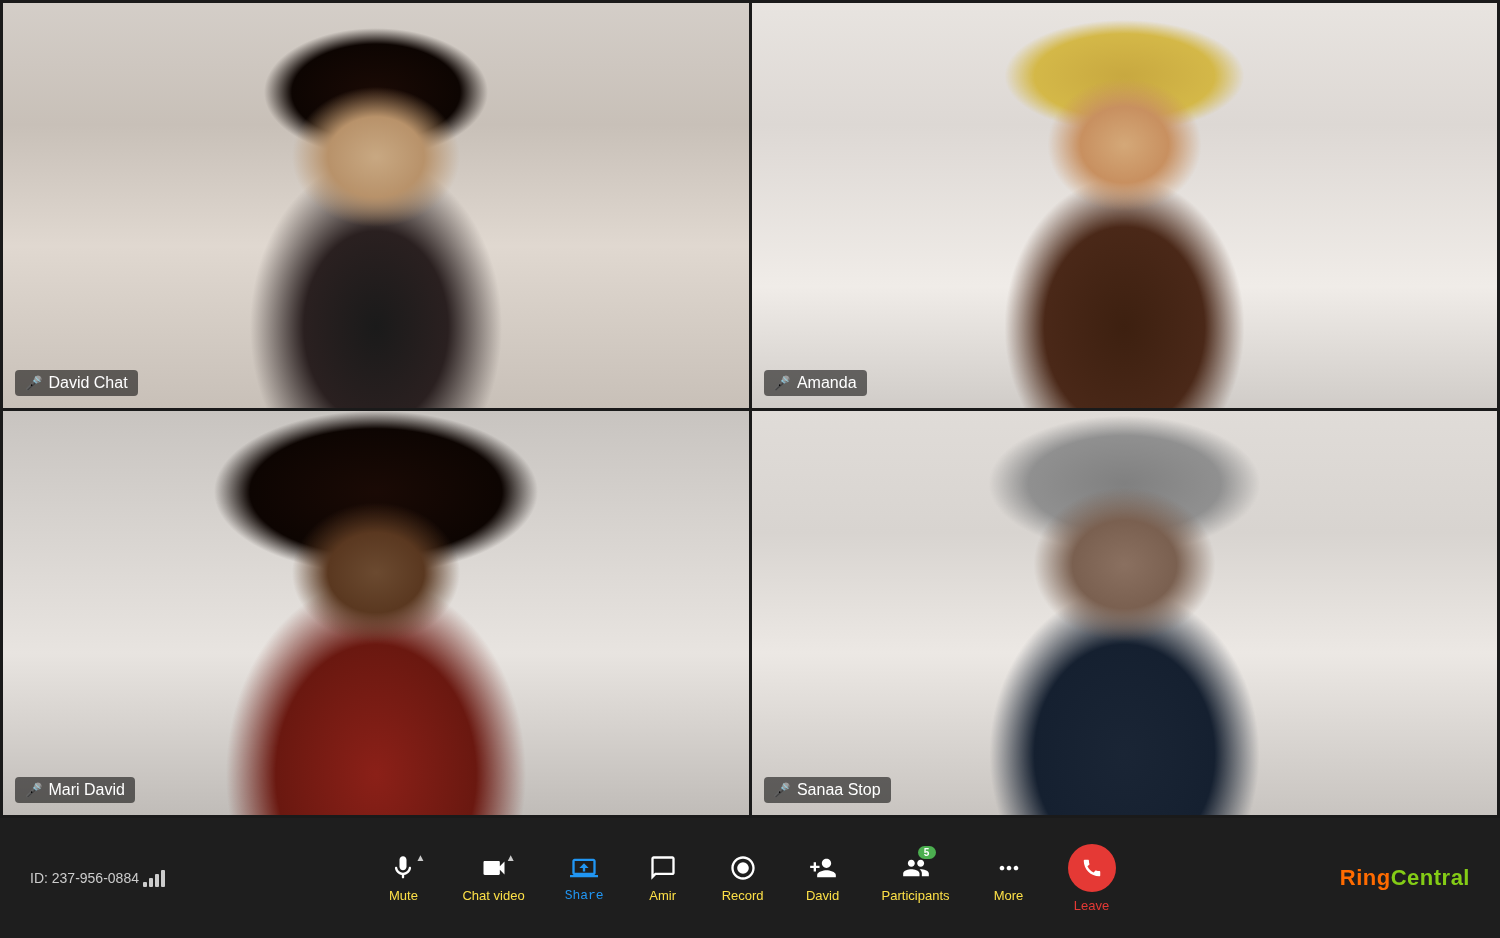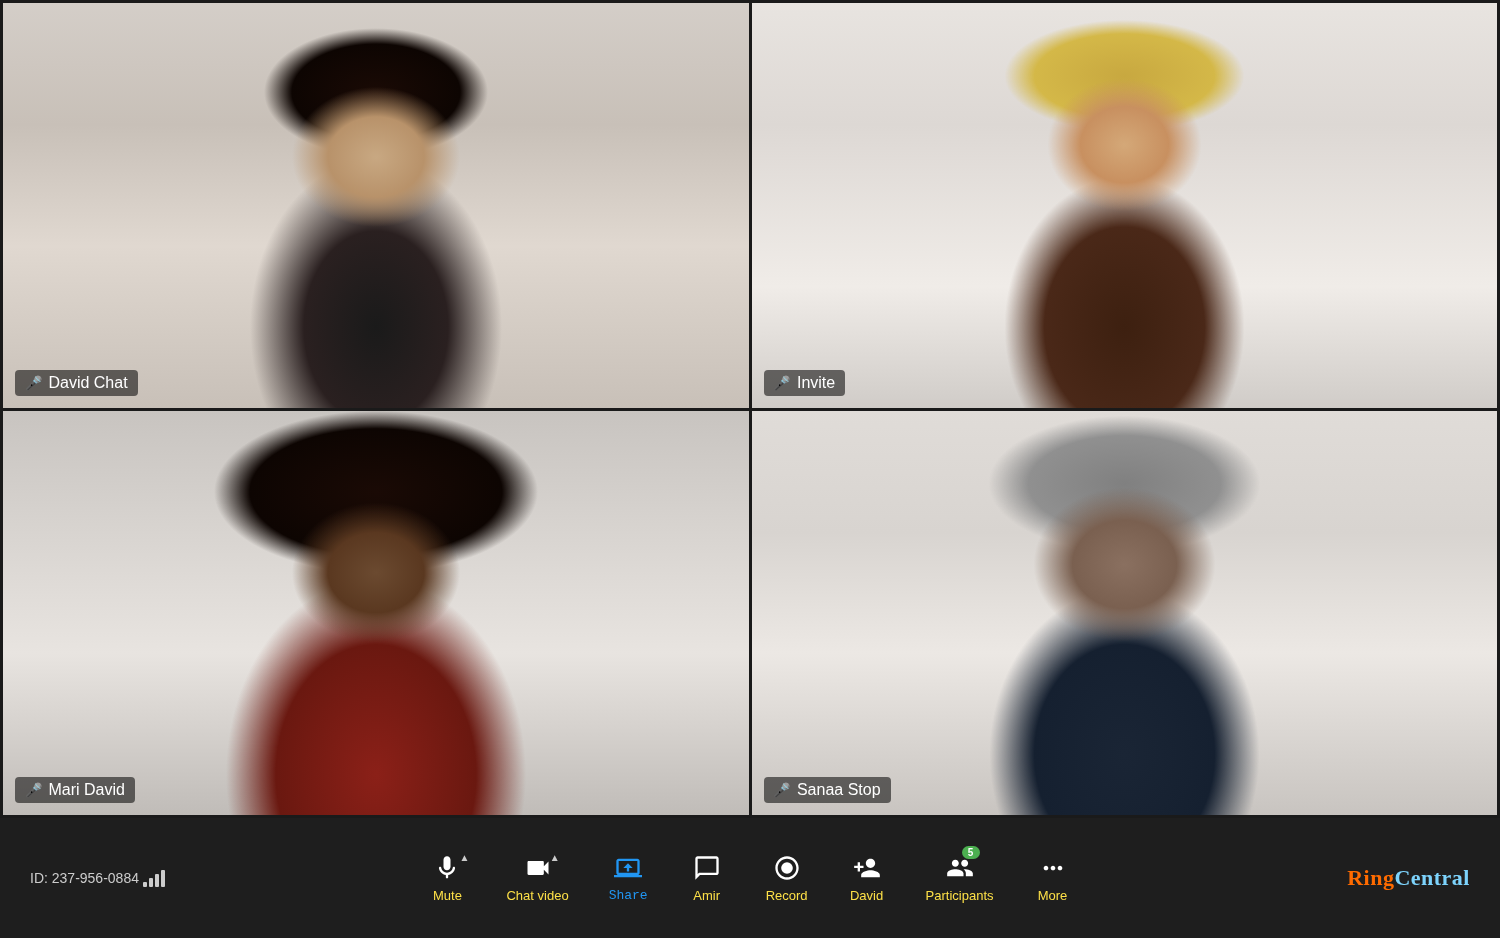--- a/index.html
+++ b/index.html
@@ -232,21 +232,20 @@
     .ringcentral-logo {
       color: #fff;
       font-size: 22px;
       font-weight: 300;
       letter-spacing: 0.5px;
     }
 
     .ringcentral-logo span {
       color: #ff6b00;
       font-weight: 700;
-      font-family: Liberation Serif, serif;
     }
 
     
     .icon-svg {
       width: 28px;
       height: 28px;
       fill: currentColor;
     }
 
     .icon-svg-sm {
@@ -265,21 +264,21 @@
     <div class="name-badge">
       <span class="mic-icon-small">🎤</span>
       <span>David Chat</span>
     </div>
   </div>
 
   <div class="video-cell video-cell-2">
     <div class="person-silhouette person-2"></div>
     <div class="name-badge">
       <span class="mic-icon-small muted">🎤</span>
-      <span>Invite</span>
+      <span>Amanda</span>
     </div>
   </div>
 
   <div class="video-cell video-cell-3">
     <div class="person-silhouette person-3"></div>
     <div class="name-badge">
       <span class="mic-icon-small">🎤</span>
       <span>Mari David</span>
     </div>
   </div>
@@ -377,22 +376,30 @@
 
     <div class="toolbar-btn">
       <div class="btn-icon">
         <svg class="icon-svg" viewBox="0 0 24 24">
           <path d="M6 10c-1.1 0-2 .9-2 2s.9 2 2 2 2-.9 2-2-.9-2-2-2zm12 0c-1.1 0-2 .9-2 2s.9 2 2 2 2-.9 2-2-.9-2-2-2zm-6 0c-1.1 0-2 .9-2 2s.9 2 2 2 2-.9 2-2-.9-2-2-2z"></path>
         </svg>
       </div>
       <span class="btn-label">More</span>
     </div>
 
+    <div class="toolbar-btn leave-btn">
+      <div class="btn-icon">
+        <svg class="icon-svg-sm" viewBox="0 0 24 24" fill="white">
+          <path d="M20.01 15.38c-1.23 0-2.42-.2-3.53-.56-.35-.12-.74-.03-1.01.24l-1.57 1.97c-2.83-1.35-5.48-3.9-6.89-6.83l1.95-1.66c.27-.28.35-.67.24-1.02-.37-1.12-.56-2.32-.56-3.53 0-.54-.45-.99-.99-.99H4.19C3.65 3 3 3.24 3 3.99 3 13.28 10.73 21 20.01 21c.71 0 .99-.63.99-1.18v-3.45c0-.54-.45-.99-.99-.99z"></path>
+        </svg>
+      </div>
+      <span class="btn-label">Leave</span>
+    </div>
 
   </div>
 
   <div class="toolbar-right">
     <div class="ringcentral-logo">
-      <span>Ring</span><span style="color:#7dd3fc;margin-top:37px;">Central</span>
+      <span>Ring</span><span style="color:#84cc16;margin-top:37px;">Central</span>
     </div>
   </div>
 
 </div>
 
 </body></html>

